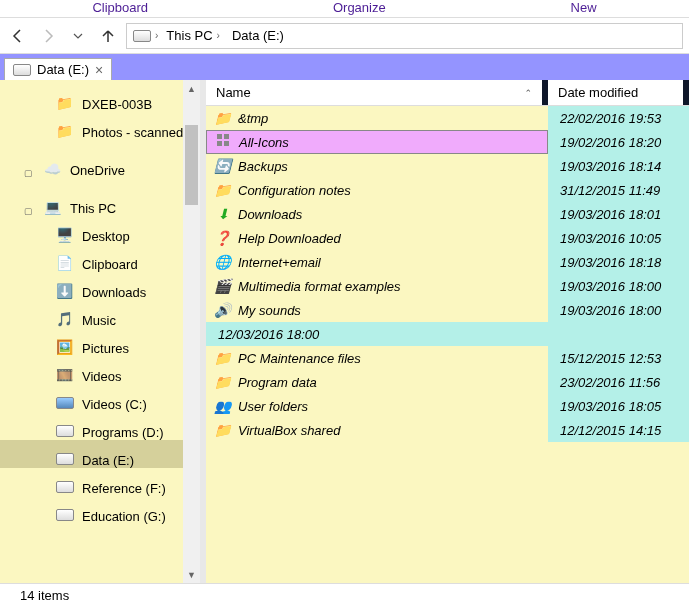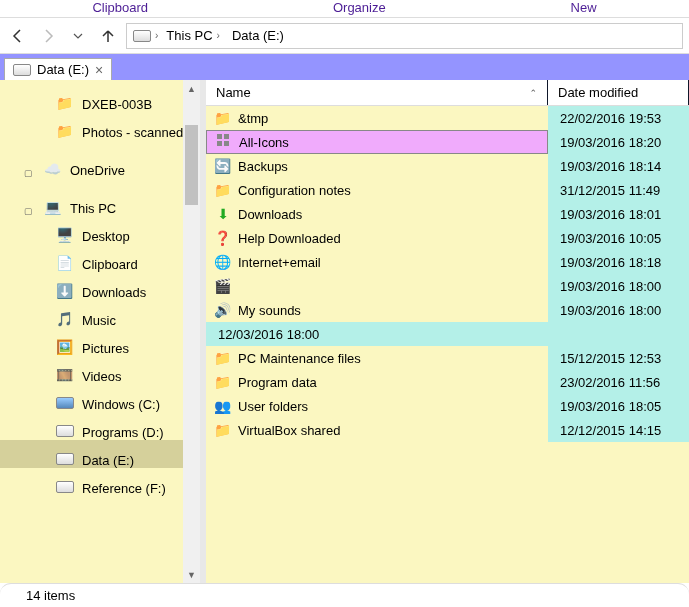--- a/index.html
+++ b/index.html
@@ -21,30 +21,30 @@
 .sb-item .exp { width: 12px; color: #666; font-size: 9px; }
 .sb-item.indent1 { padding-left: 36px; }
 .sb-item.selected { background: #d5d09b; }
 .sb-scroll { position: absolute; right: 0; top: 0; width: 17px; height: 100%; background: #f0f0f0; }
 .sb-scroll-arrow { height: 17px; display: flex; align-items: center; justify-content: center; color: #666; font-size: 9px; background: #f0f0f0; }
 .sb-scroll-track { position: absolute; top: 17px; bottom: 17px; left: 0; right: 0; }
 .sb-thumb { position: absolute; top: 28px; left: 2px; right: 2px; height: 80px; background: #c1c1c1; }
 .splitter { width: 6px; background: #e8e8e8; cursor: ew-resize; }
 .content { flex: 1; display: flex; flex-direction: column; background: #fbf7c1; overflow: hidden; }
 .col-headers { height: 26px; background: #fff; display: flex; align-items: center; border-bottom: 1px solid #ddd; }
-.col { padding: 0 10px; border-right: 1px solid #0f172a; height: 100%; display: flex; align-items: center; gap: 12px; cursor: pointer; }
+.col { padding: 0 10px; border-right: 6px solid #0f172a; height: 100%; display: flex; align-items: center; gap: 12px; cursor: pointer; }
 .col-name { width: 342px; }
 .col-date { flex: 1; }
 .sort-ind { font-size: 9px; color: #555; margin-left: auto; }
-.file-list { flex: 1; overflow: auto; }
+.file-list { flex: 1; overflow: auto; font-style: italic; }
 .file-row { display: flex; height: 24px; align-items: center; cursor: pointer; }
 .file-row.selected .cell-name { background: #f0abfc; border: 1px solid #888; }
 .cell-name { width: 342px; display: flex; align-items: center; gap: 6px; padding-left: 8px; height: 100%; }
 .cell-date { flex: 1; padding-left: 12px; background: #b4f0e8; height: 100%; display: flex; align-items: center; }
-.status-bar { height: 24px; border-top: 1px solid #ddd; display: flex; align-items: center; padding: 0 26px; background: #fff; border-radius: 11px; }
+.status-bar { height: 24px; border-top: 1px solid #ddd; display: flex; align-items: center; padding: 0 20px; background: #fff; }
 .ico { width: 18px; height: 18px; display: inline-flex; align-items: center; justify-content: center; font-size: 14px; }
 .folder-ico::before { content: "📁"; filter: hue-rotate(-10deg) saturate(1.2); }
 .drive-ico { width: 18px; height: 12px; background: linear-gradient(#fff,#ddd); border: 1px solid #888; border-radius: 2px; }
 svg { display: block; }
 </style>
 </head>
 <body>
 
 <div class="ribbon-hints">
   <span>Clipboard</span>
@@ -149,21 +149,21 @@
         <div class="sb-item indent1">
           <span class="exp"></span>
           <span><span class="ico">🎞️</span></span>
           <span>Videos</span>
         </div>
         <div class="sb-item indent1">
           <span class="exp"></span>
           <span><span class="ico">
               <span class="drive-ico" style="background:linear-gradient(#9cf,#58b)"></span>
             </span></span>
-          <span>Windows (C:)</span>
+          <span>Videos (C:)</span>
         </div>
         <div class="sb-item indent1">
           <span class="exp"></span>
           <span><span class="ico">
               <span class="drive-ico"></span>
             </span></span>
           <span>Programs (D:)</span>
         </div>
         <div class="sb-item indent1 selected">
           <span class="exp"></span>
@@ -171,20 +171,27 @@
               <span class="drive-ico"></span>
             </span></span>
           <span>Data (E:)</span>
         </div>
         <div class="sb-item indent1">
           <span class="exp"></span>
           <span><span class="ico">
               <span class="drive-ico"></span>
             </span></span>
           <span>Reference (F:)</span>
+        </div>
+        <div class="sb-item indent1">
+          <span class="exp"></span>
+          <span><span class="ico">
+              <span class="drive-ico"></span>
+            </span></span>
+          <span>Education (G:)</span>
         </div>
       </div>
     <div class="sb-scroll">
       <div class="sb-scroll-arrow">▲</div>
       <div class="sb-scroll-track">
           <div class="sb-thumb"></div>
         </div>
       <div class="sb-scroll-arrow" style="position:absolute;bottom:0;width:100%;">▼</div>
     </div>
   </div>
@@ -212,21 +219,21 @@
             <span><span class="ico">
                 <svg width="16" height="16">
                   <rect x="1" y="1" width="5" height="5" fill="#888"></rect>
                   <rect x="8" y="1" width="5" height="5" fill="#888"></rect>
                   <rect x="1" y="8" width="5" height="5" fill="#888"></rect>
                   <rect x="8" y="8" width="5" height="5" fill="#888"></rect>
                 </svg>
               </span></span>
             <span>All-Icons</span>
           </div>
-          <div class="cell-date">19/03/2016 18:20</div>
+          <div class="cell-date">19/02/2016 18:20</div>
         </div>
         <div class="file-row">
           <div class="cell-name">
             <span><span class="ico">🔄</span></span>
             <span>Backups</span>
           </div>
           <div class="cell-date">19/03/2016 18:14</div>
         </div>
         <div class="file-row">
           <div class="cell-name">
@@ -252,20 +259,21 @@
         <div class="file-row">
           <div class="cell-name">
             <span><span class="ico">🌐</span></span>
             <span>Internet+email</span>
           </div>
           <div class="cell-date">19/03/2016 18:18</div>
         </div>
         <div class="file-row">
           <div class="cell-name">
             <span><span class="ico">🎬</span></span>
+            <span>Multimedia format examples</span>
           </div>
           <div class="cell-date">19/03/2016 18:00</div>
         </div>
         <div class="file-row">
           <div class="cell-name">
             <span><span class="ico">🔊</span></span>
             <span>My sounds</span>
           </div>
           <div class="cell-date">19/03/2016 18:00</div>
         </div>

